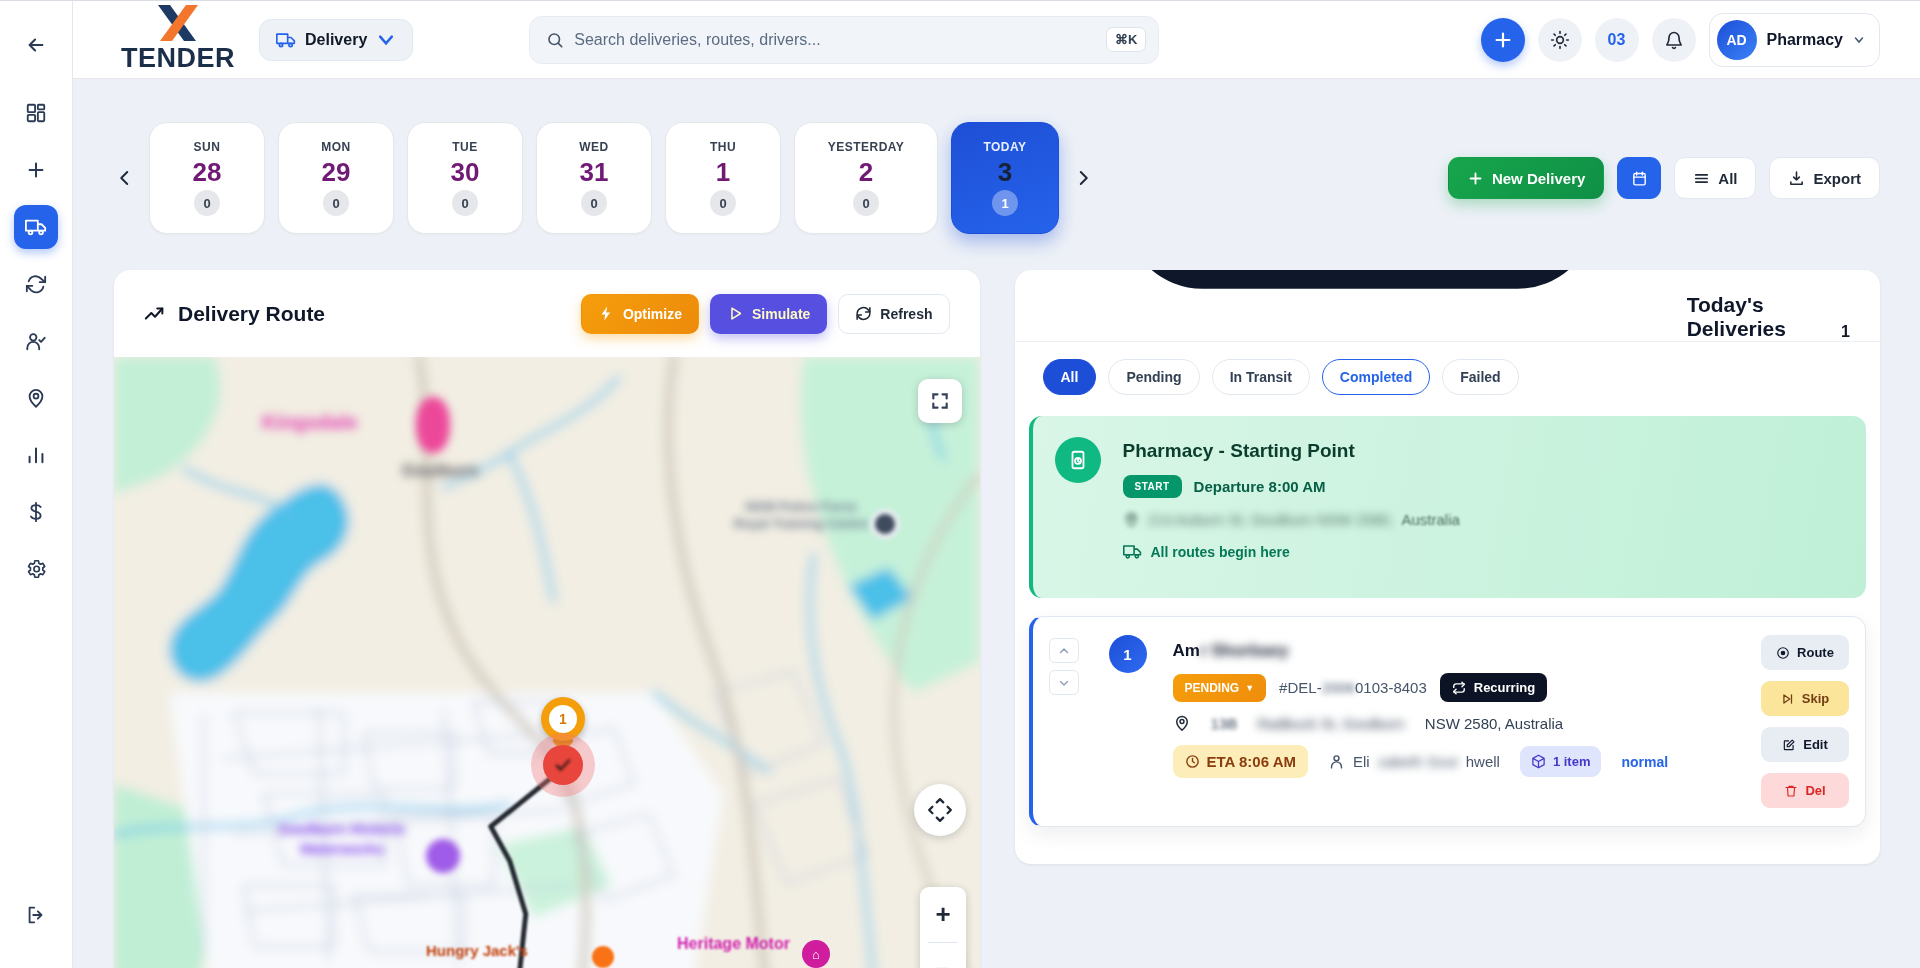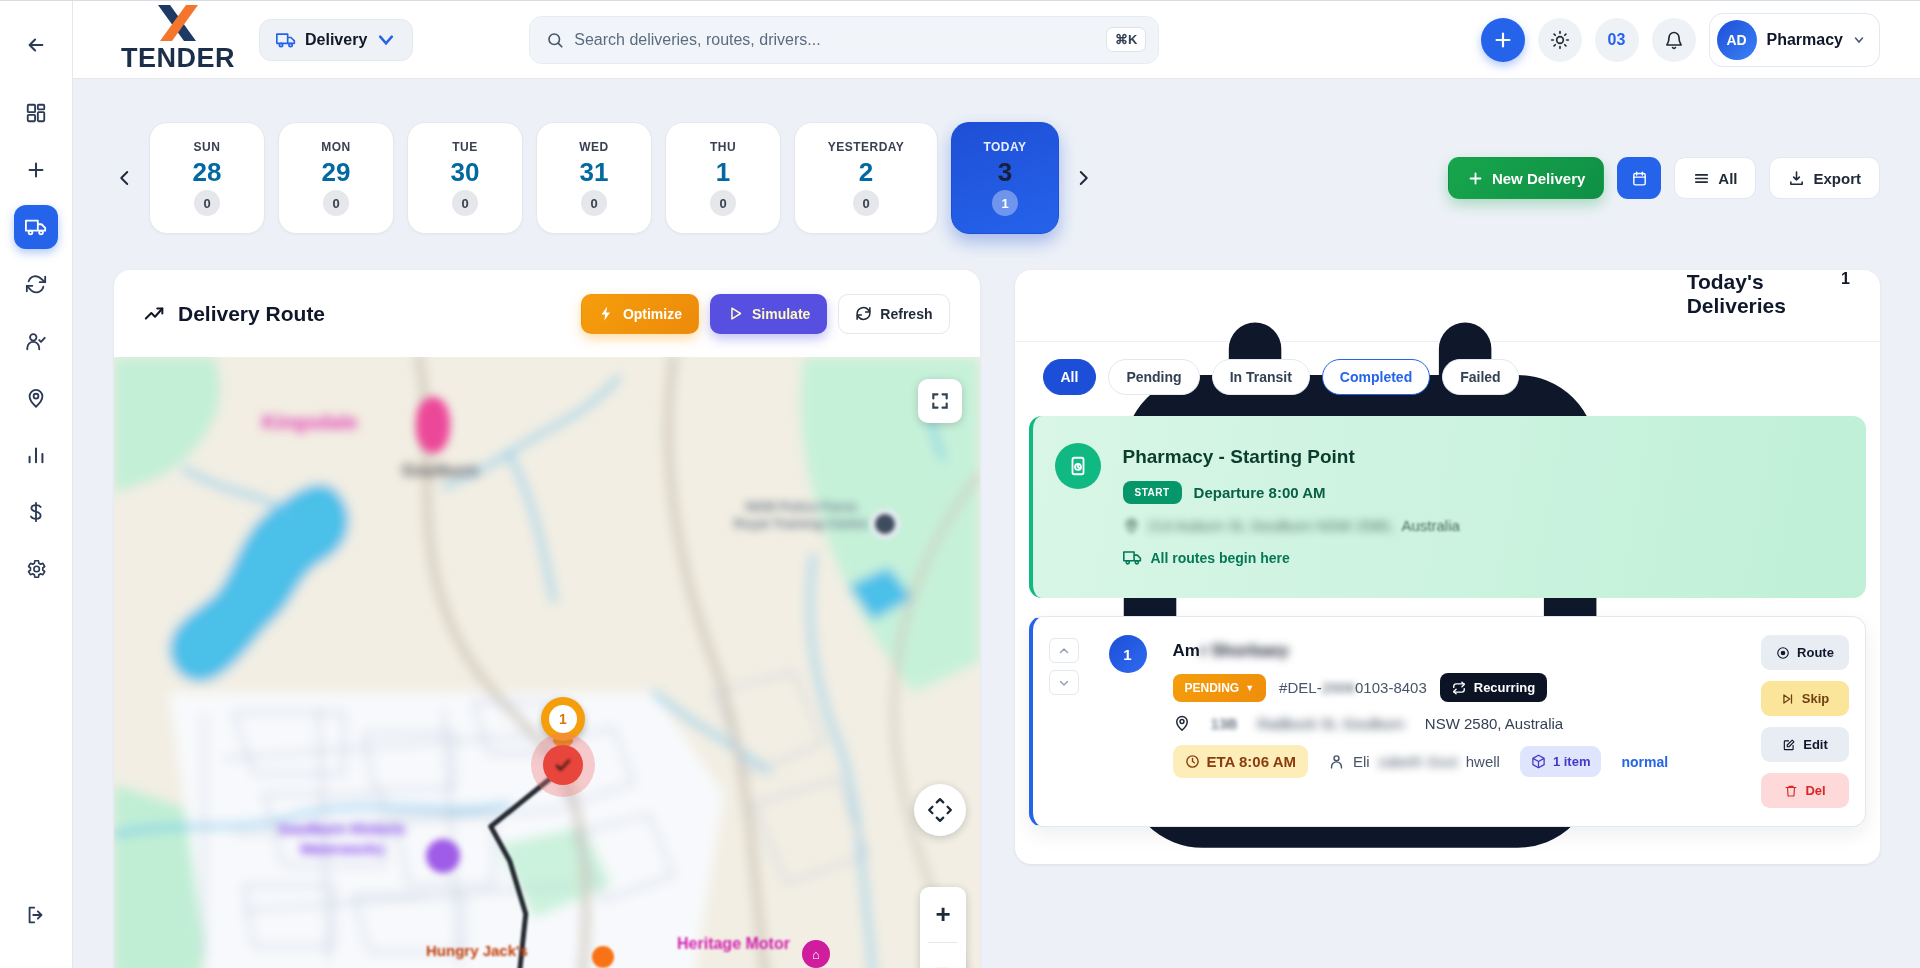--- a/index.html
+++ b/index.html
@@ -56,21 +56,21 @@
   
   .content { flex:1; padding:0 40px 0 41px; overflow:hidden; }
   .date-row { margin-top:43px; display:flex; align-items:center; gap:13px; }
   .arrow-btn { width:22px; height:22px; color:#1e293b; cursor:pointer; display:flex;
     align-items:center; justify-content:center; }
   .arrow-btn svg { width:18px; height:18px; }
   .day-card { width:116px; height:112px; background:#fff; border:1px solid #e5e7eb;
     border-radius:18px; display:flex; flex-direction:column; align-items:center;
     justify-content:center; gap:5px; cursor:pointer; box-shadow:0 1px 2px rgba(15,23,42,.04); }
   .day-card .dl { font-size:12px; font-weight:bold; color:#374151; letter-spacing:.5px; }
-  .day-card .dn { font-size:26px; font-weight:bold; color:#0369a1; line-height:1; }
+  .day-card .dn { font-size:26px; font-weight:bold; color:#701a75; line-height:1; }
   .day-card .dc { min-width:26px; height:26px; border-radius:13px; background:#e5e7eb;
     color:#374151; font-size:13px; font-weight:bold; display:flex; align-items:center;
     justify-content:center; padding:0 6px; }
   .day-card.wide { width:144px; }
   .day-card.today { width:108px; background:linear-gradient(160deg,#1e4fd6,#2563eb);
     border-color:#1d4ed8; box-shadow:0 8px 18px rgba(29,78,216,.35); }
   .day-card.today .dl { color:#e8efff; }
   .day-card.today .dn { color:#172035; }
   .day-card.today .dc { background:rgba(255,255,255,.35); color:#fff; }
   .date-spacer { flex:1; }
@@ -139,33 +139,33 @@
   .ctl-full svg { width:20px; height:20px; }
   .ctl-pan { left:800px; top:427px; width:52px; height:52px; border-radius:50%; color:#1f2937; }
   .ctl-pan svg { width:26px; height:26px; }
   .ctl-zoom { left:806px; top:530px; width:46px; height:110px; border-radius:9px;
     flex-direction:column; font-size:26px; font-weight:bold; color:#1f2937; }
   .ctl-zoom .zbtn { flex:1; width:100%; display:flex; align-items:center; justify-content:center; cursor:pointer; }
   .ctl-zoom .zdiv { width:30px; height:1px; background:#e2e8f0; }
 
   
   .deliv-panel { width:866px; height:594px; display:flex; flex-direction:column; overflow:hidden; }
-  .deliv-head { height:72px; display:flex; align-items:flex-start; gap:12px; padding:0 30px;
+  .deliv-head { height:72px; display:flex; align-items:flex-end; gap:12px; padding:0 30px;
     border-bottom:1px solid #eceff3; flex:0 0 72px; }
   .deliv-count { margin-left:auto; font-size:16px; font-weight:bold; color:#111827; }
   .tabs { display:flex; gap:12px; padding:17px 28px 15px; }
   .tab { height:36px; padding:0 17px; border-radius:18px; border:1px solid #e2e8f0;
     background:#fff; font-size:14px; font-weight:bold; color:#334155; display:flex;
     align-items:center; cursor:pointer; }
   .tab.active { background:#1d4ed8; border-color:#1d4ed8; color:#fff; }
   .tab.outlined { border:1.5px solid #2563eb; color:#2563eb; }
   .cards { padding:6px 14px; display:flex; flex-direction:column; gap:18px; }
 
   .start-card { border-radius:13px; background:linear-gradient(100deg,#d9f6e7,#bff0d7);
-    border-left:4px solid #10b981; padding:27px 22px; display:flex; gap:22px; min-height:182px; }
+    border-left:4px solid #10b981; padding:21px 22px; display:flex; gap:22px; min-height:182px; }
   .start-icon { width:46px; height:46px; border-radius:50%; background:#10b981; color:#fff;
     display:flex; align-items:center; justify-content:center; flex:0 0 46px; }
   .start-icon svg { width:22px; height:22px; }
   .start-title { font-size:19px; font-weight:bold; color:#0b3d2e; margin:3px 0 13px; }
   .start-row { display:flex; align-items:center; gap:12px; margin-bottom:13px; }
   .start-badge { background:#059669; color:#fff; font-size:10px; font-weight:bold;
     letter-spacing:.5px; border-radius:8px; padding:6px 12px; }
   .departure { font-size:15px; font-weight:bold; color:#065f46; }
   .start-addr { display:flex; align-items:center; gap:8px; color:#4b6b5f; font-size:15px;
     margin-bottom:14px; }

